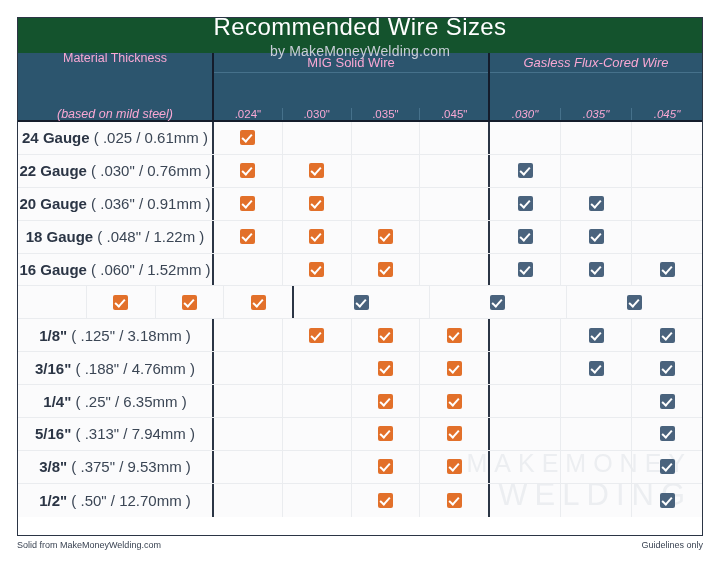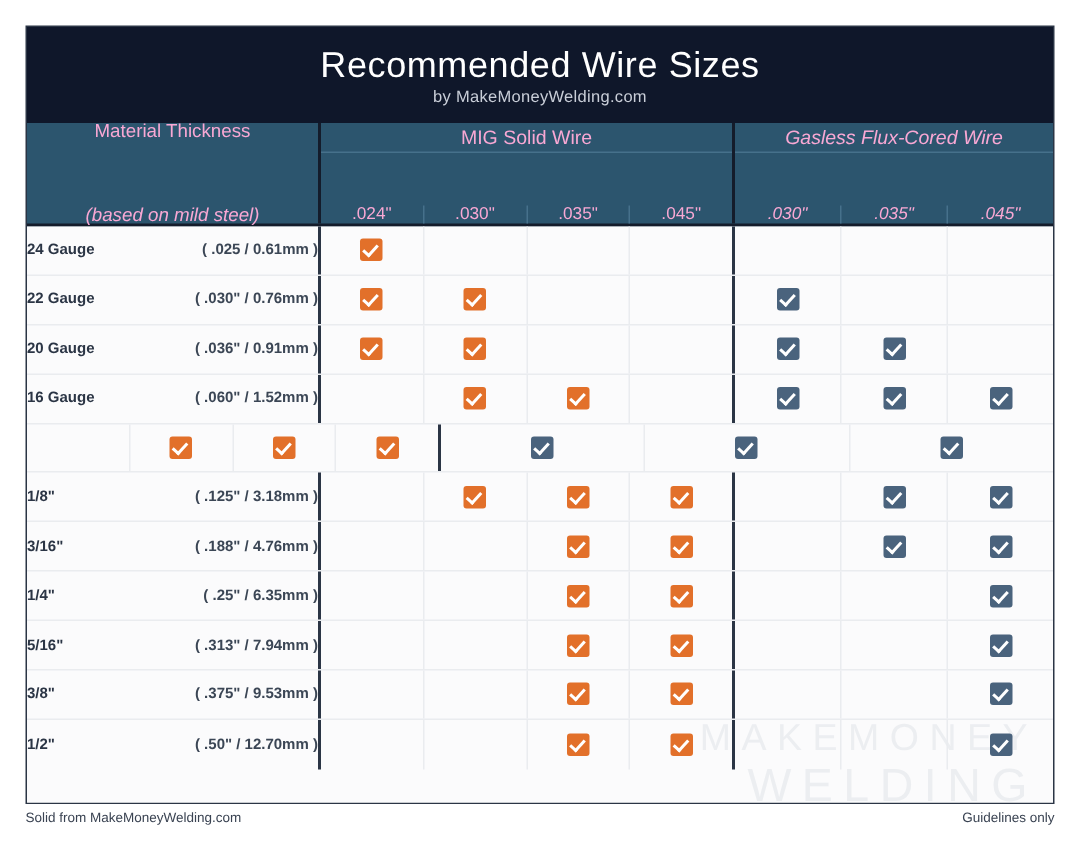--- a/index.html
+++ b/index.html
@@ -21,38 +21,38 @@
     width: 686px;
     height: 519px;
     box-sizing: border-box;
     border: 1px solid #2b3545;
     background: #ffffff;
     overflow: hidden;
   }
 
   
   #title-band {
-    height: 64px;
-    background: #0f172a;
+    height: 35px;
+    background: #14532d;
     color: #ffffff;
     display: flex;
     flex-direction: column;
     align-items: center;
     justify-content: center;
     box-sizing: border-box;
     padding-top: 2px;
   }
   #title-text {
     font-size: 24px;
     font-weight: 400;
     letter-spacing: .4px;
     line-height: 1.05;
   }
   #title-sub {
-    font-size: 11px;
+    font-size: 14px;
     color: #c9ced8;
     margin-top: 3px;
     letter-spacing: .2px;
   }
 
   
   #header-block {
     display: flex;
     background: #2c556e;
     color: #f9a8d4;
@@ -139,29 +139,29 @@
     box-sizing: border-box;
     border-bottom: 1px solid #eaecef;
   }
   .row:last-child { border-bottom: none; }
 
   .cell-label {
     width: 196px;
     flex: 0 0 196px;
     display: flex;
     align-items: center;
-    justify-content: space-between;
-    font-size: 10px;
+    justify-content: center;
+    font-size: 15px;
     color: #2b3545;
     border-right: 2px solid #2b3545;
     box-sizing: border-box;
     white-space: nowrap;
   }
   .cell-label b { font-weight: 700; }
-  .cell-label span.dim { font-weight: 700; color: #3b4655; }
+  .cell-label span.dim { font-weight: 400; color: #3b4655; }
 
   .seg-mig {
     flex: 0 0 276px;
     width: 276px;
     display: flex;
     border-right: 2px solid #2b3545;
     box-sizing: border-box;
   }
   .seg-flux {
     flex: 1 1 auto;
@@ -302,20 +302,44 @@
             <div class="cell">
               <span class="chk blue"></span>
             </div>
             <div class="cell">
               <span class="chk blue"></span>
             </div>
             <div class="cell"></div>
           </div>
         </div>
         <div class="row">
+          <div class="cell-label"><b>18 Gauge</b>&nbsp;<span class="dim">( .048" / 1.22m )</span></div>
+          <div class="seg-mig">
+            <div class="cell">
+              <span class="chk orange"></span>
+            </div>
+            <div class="cell">
+              <span class="chk orange"></span>
+            </div>
+            <div class="cell">
+              <span class="chk orange"></span>
+            </div>
+            <div class="cell"></div>
+          </div>
+          <div class="seg-flux">
+            <div class="cell">
+              <span class="chk blue"></span>
+            </div>
+            <div class="cell">
+              <span class="chk blue"></span>
+            </div>
+            <div class="cell"></div>
+          </div>
+        </div>
+        <div class="row">
           <div class="cell-label"><b>16 Gauge</b>&nbsp;<span class="dim">( .060" / 1.52mm )</span></div>
           <div class="seg-mig">
             <div class="cell"></div>
             <div class="cell">
               <span class="chk orange"></span>
             </div>
             <div class="cell">
               <span class="chk orange"></span>
             </div>
             <div class="cell"></div>

